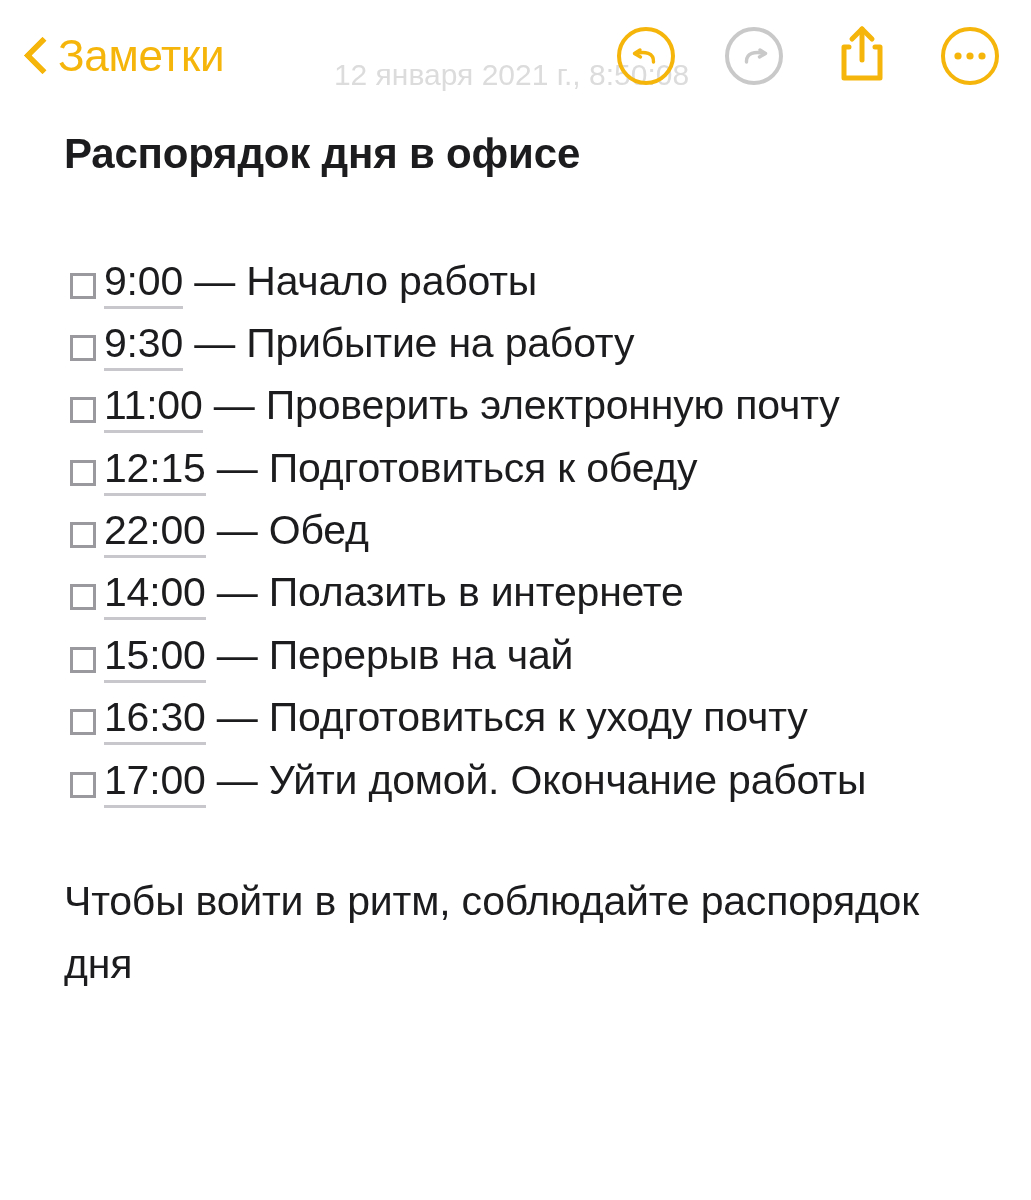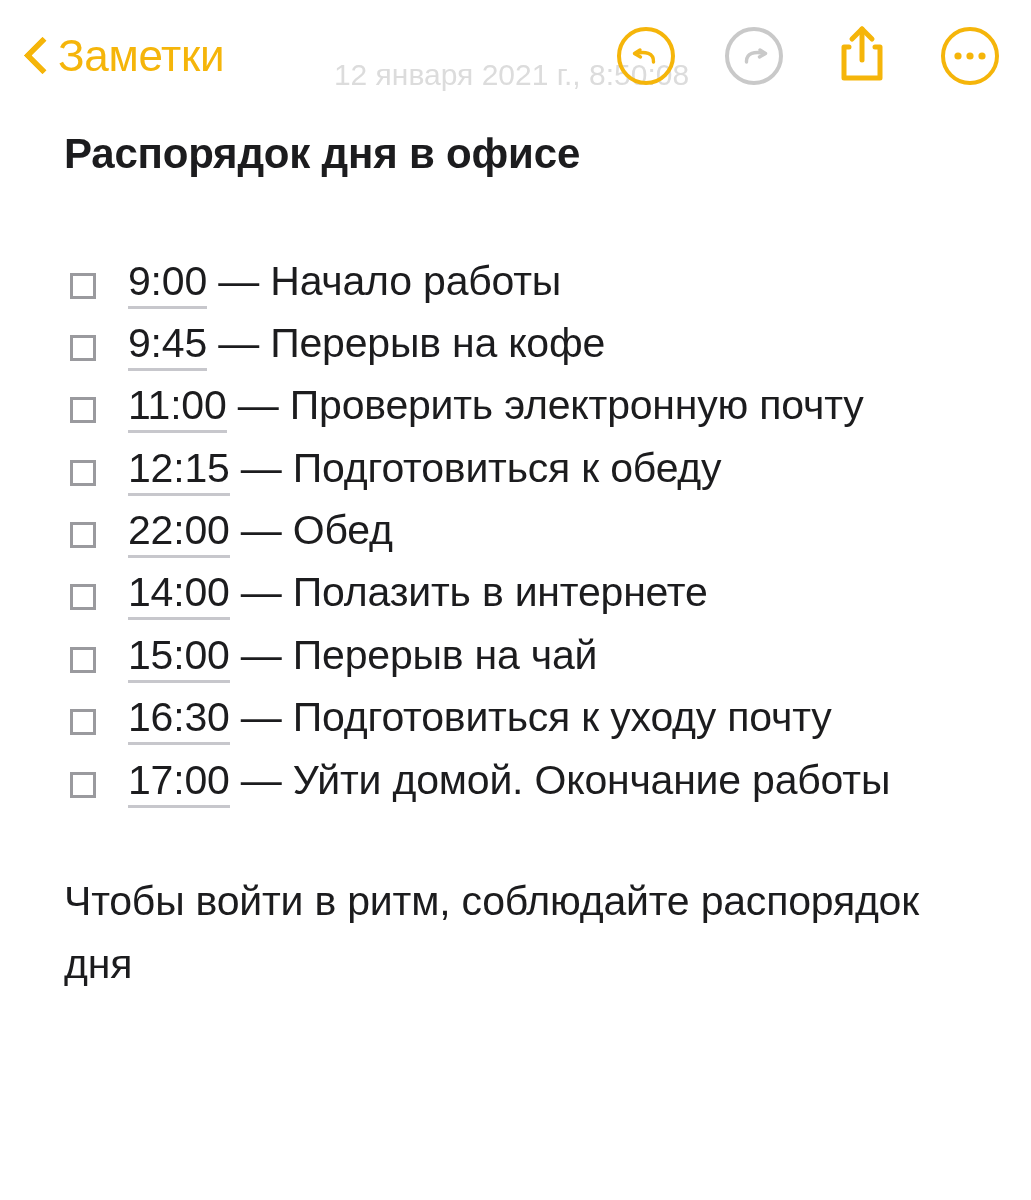--- a/index.html
+++ b/index.html
@@ -116,21 +116,21 @@
   .spacer-1 { height: 76px; }
 
   .checklist {
     list-style: none;
     margin: 0;
     padding: 0 0 0 6px;
   }
   .check-row {
     display: flex;
     align-items: baseline;
-    gap: 32px;
+    gap: 8px;
     margin-bottom: 14px;
     white-space: nowrap;
   }
   .checkbox {
     width: 26px;
     height: 26px;
     border: 3px solid #9a9a9e;
     box-sizing: border-box;
     flex: none;
     position: relative;
@@ -220,25 +220,25 @@
 
   <div class="spacer-1"></div>
 
   <ul class="checklist">
 
     <li class="check-row">
       <span class="checkbox"></span>
       <span class="row-text"><span class="time-link">9:00</span> <span>—</span> <span>Начало работы</span></span>
     </li>
 
-
-    <li class="check-row">
-      <span class="checkbox"></span>
-      <span class="row-text"><span class="time-link">9:45</span> <span>—</span> <span>Перерыв на кофе</span></span>
-    </li>
+    <li class="check-row">
+      <span class="checkbox"></span>
+      <span class="row-text"><span class="time-link">9:30</span> <span>—</span> <span>Прибытие на работу</span></span>
+    </li>
+
 
     <li class="check-row">
       <span class="checkbox"></span>
       <span class="row-text"><span class="time-link">11:00</span> <span>—</span> <span>Проверить электронную почту</span></span>
     </li>
 
     <li class="check-row">
       <span class="checkbox"></span>
       <span class="row-text"><span class="time-link">12:15</span> <span>—</span> <span>Подготовиться к обеду</span></span>
     </li>

